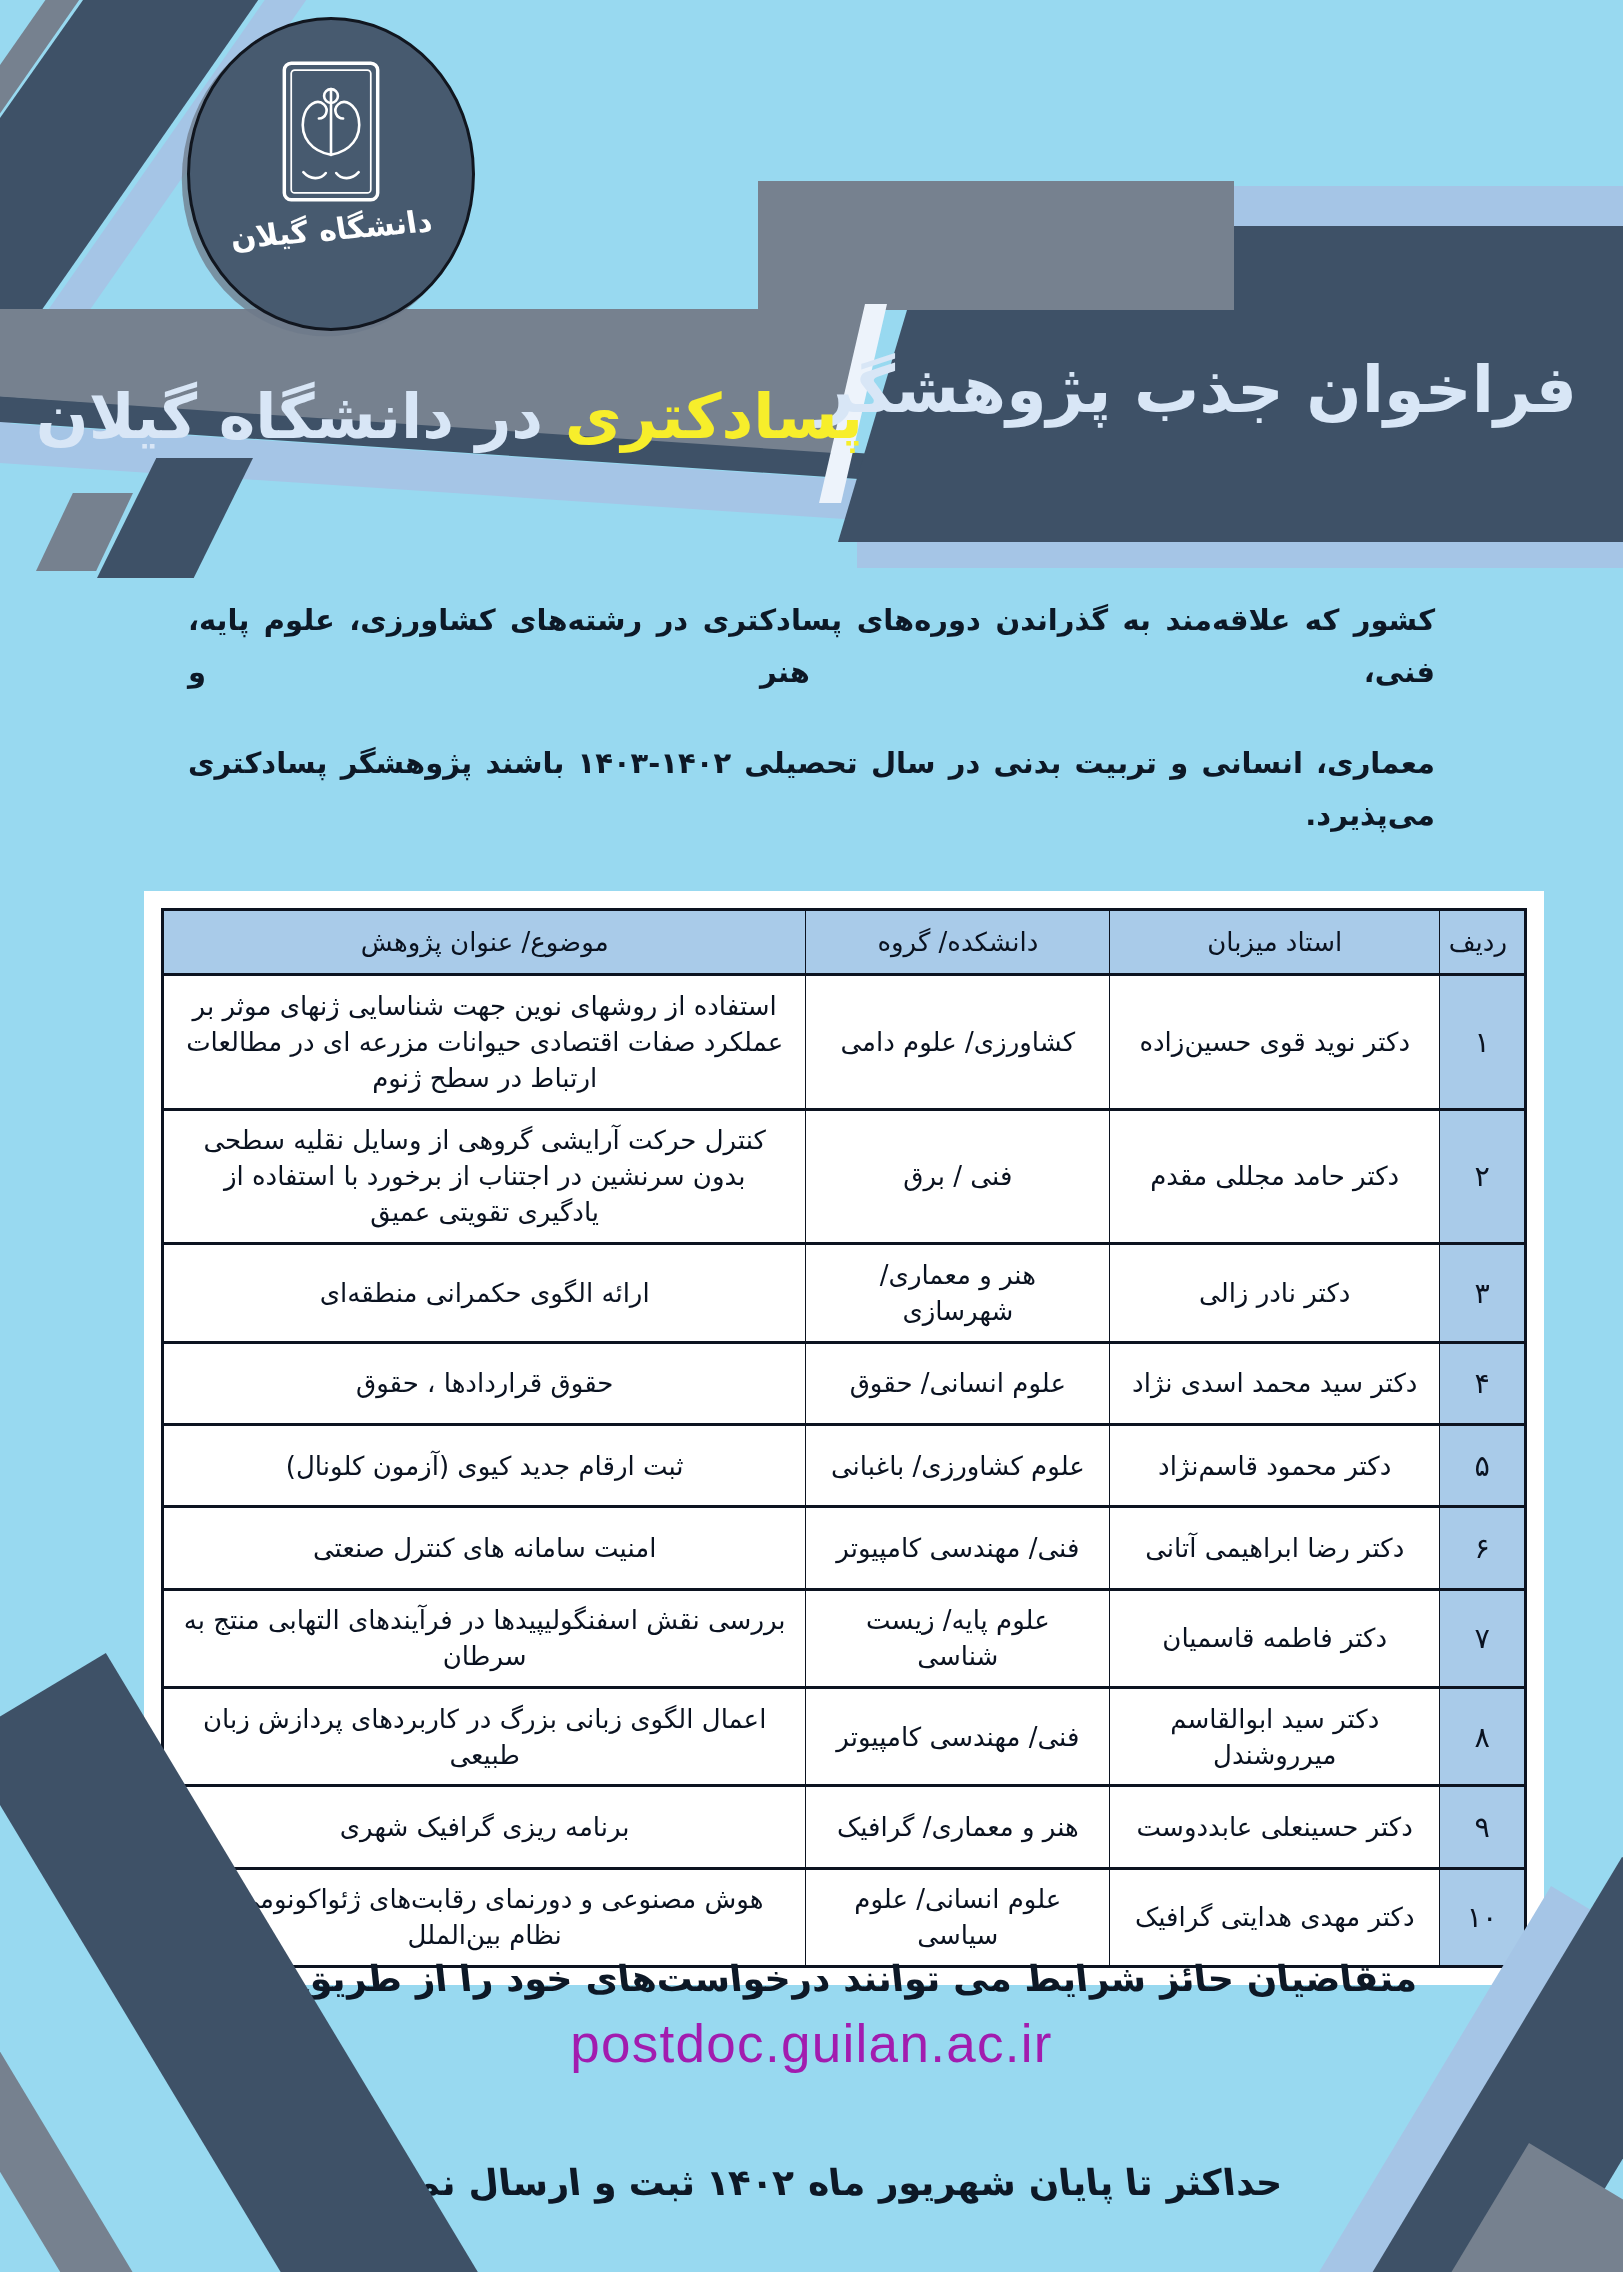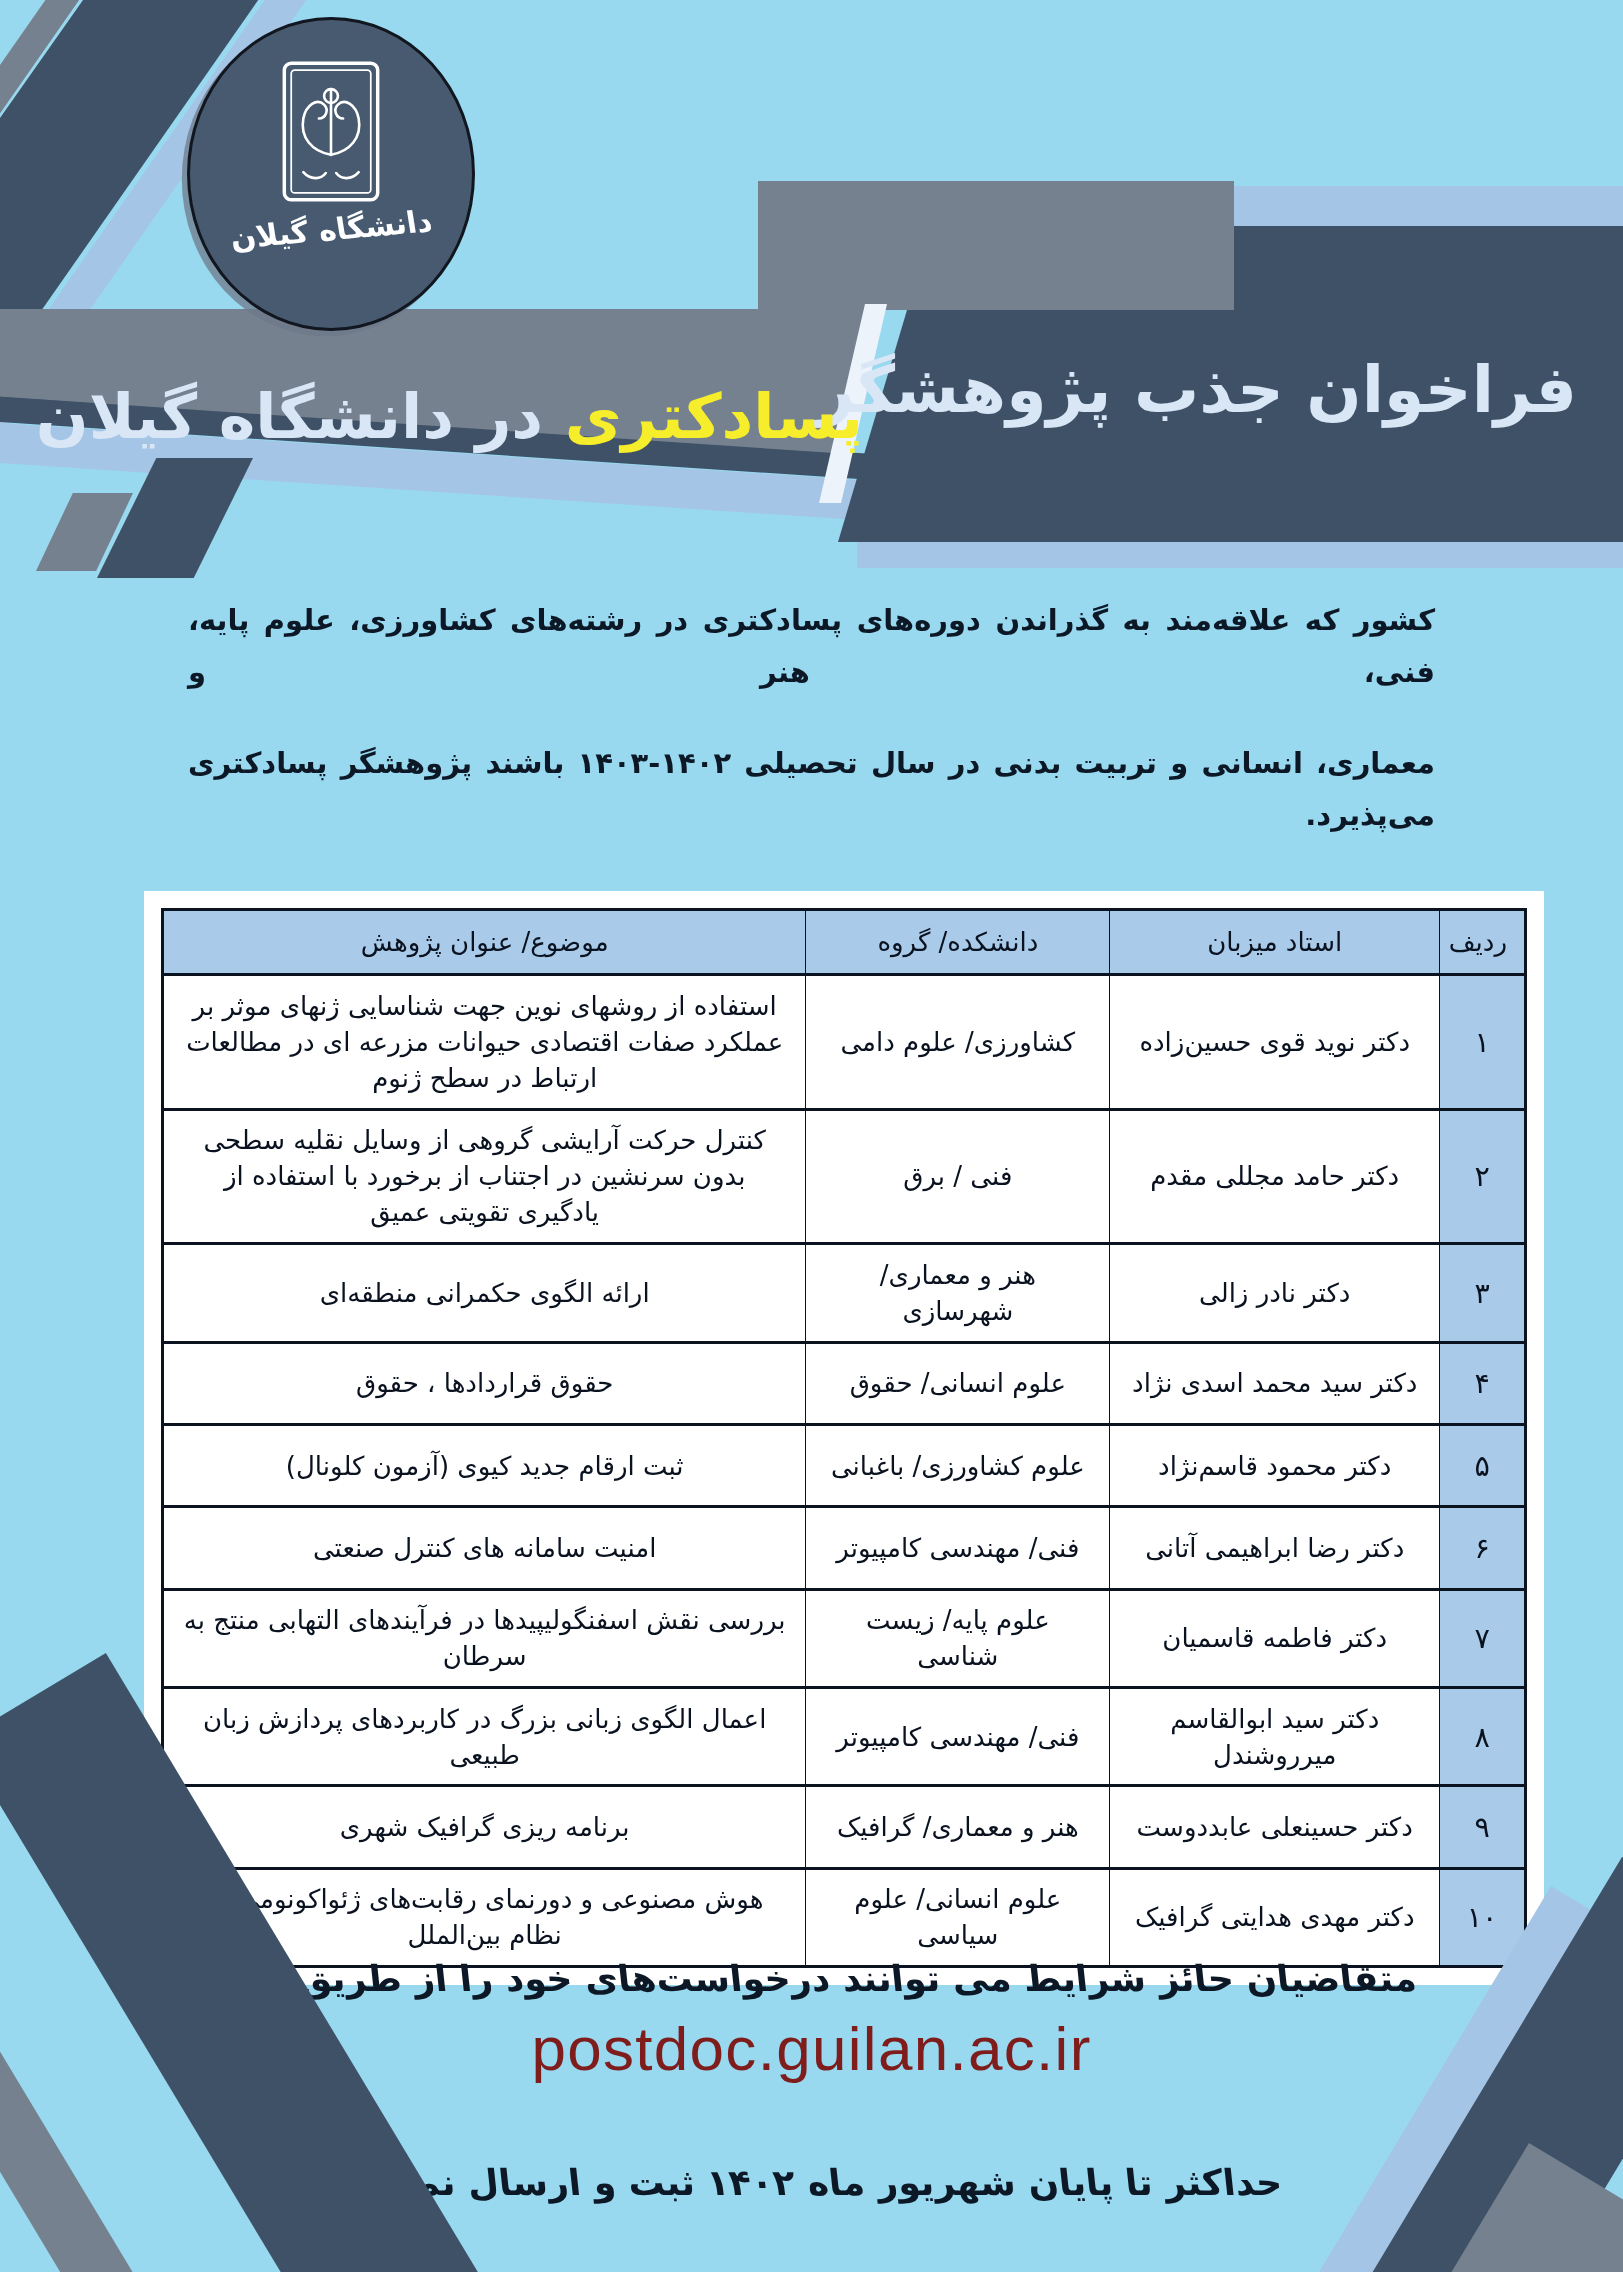--- a/index.html
+++ b/index.html
@@ -56,23 +56,23 @@
         text-align:center;vertical-align:middle;color:#0a1220;
         font-weight:normal;font-size:26px;line-height:36px;padding:11.7px 17px;}
   th{background:var(--table-header,#a9cbe9);height:39px;}
   td{height:56px;background:#fff;}
   td.num{background:var(--table-header,#a9cbe9);font-size:28.6px;}
   table{border:3.2px solid #0c1320;}
 
   
   .footer-line{left:162px;width:1299px;text-align:center;color:var(--body-text,#0d1826);
                font-size:36px;font-weight:bold;transform:skewX(6deg);}
-  .footer-url{left:162px;top:2013px;width:1299px;text-align:center;color:#7f1d1d;
+  .footer-url{left:162px;top:2013px;width:1299px;text-align:center;color:#a21caf;
               direction:ltr;font-family:"Liberation Sans","DejaVu Sans",sans-serif;
-              font-size:62px;font-weight:normal;letter-spacing:1.3px;}
+              font-size:53px;font-weight:normal;letter-spacing:1.3px;}
 </style>
 </head>
 <body>
 
 <div class="poster">
 
   <svg class="tl-decor" width="519" height="519" viewBox="0 0 800 800">
     <polygon points="70,0 122,0 0,175 0,100" fill="#76818f"></polygon>
     <polygon points="128,0 398,0 0,570 0,182" fill="#3e5167"></polygon>
     <polygon points="408,0 472,0 0,676 0,584" fill="#a5c5e6"></polygon>

